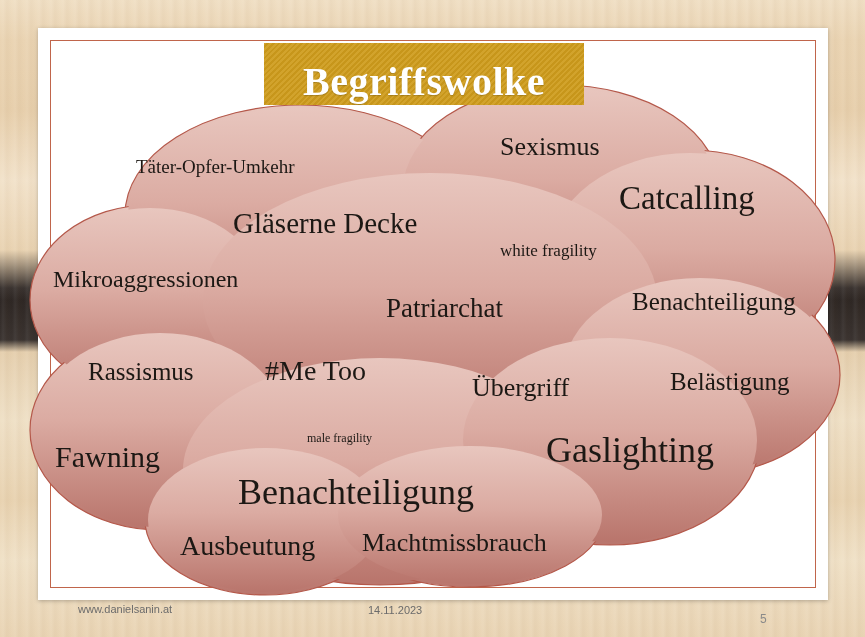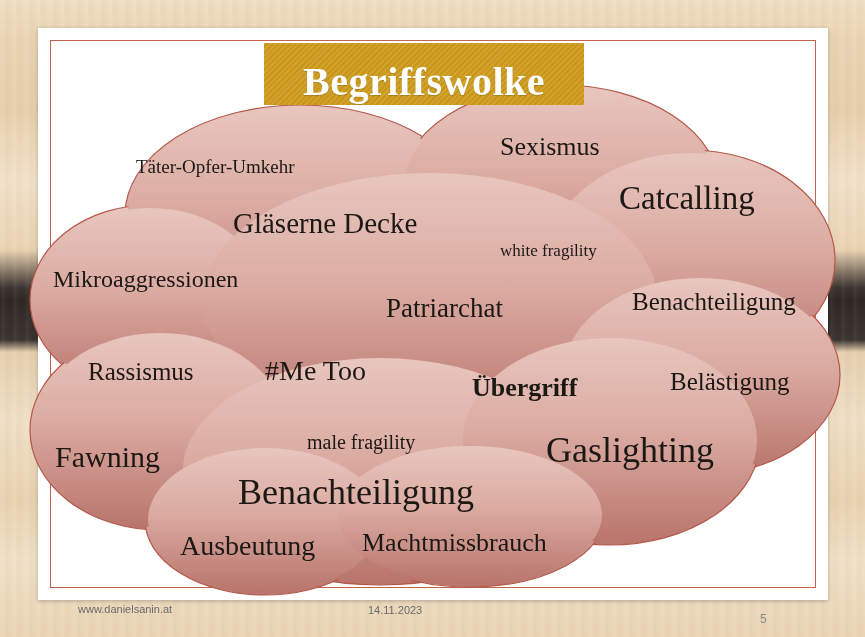--- a/index.html
+++ b/index.html
@@ -206,23 +206,23 @@
     <span class="word" style="left:136px; top:157px; font-size:19px;">Täter-Opfer-Umkehr</span>
     <span class="word" style="left:500px; top:134px; font-size:26px;">Sexismus</span>
     <span class="word" style="left:610px; top:182px; font-size:33px;margin-left:9px;">Catcalling</span>
     <span class="word" style="left:233px; top:209px; font-size:29px;">Gläserne Decke</span>
     <span class="word" style="left:500px; top:242px; font-size:17px;">white fragility</span>
     <span class="word" style="left:53px;  top:267px; font-size:24px;">Mikroaggressionen</span>
     <span class="word" style="left:386px; top:295px; font-size:27px;">Patriarchat</span>
     <span class="word" style="left:632px; top:289px; font-size:25px;">Benachteiligung</span>
     <span class="word" style="left:88px;  top:359px; font-size:25px;">Rassismus</span>
     <span class="word" style="left:265px; top:357px; font-size:28px;">#Me Too</span>
-    <span class="word" style="left:472px; top:375px; font-size:26px;font-weight:bold;">Übergriff</span>
+    <span class="word" style="left:472px; top:375px; font-size:26px;">Übergriff</span>
     <span class="word" style="left:670px; top:369px; font-size:25px;">Belästigung</span>
-    <span class="word" style="left:307px; top:432px; font-size:20px;">male fragility</span>
+    <span class="word" style="left:307px; top:432px; font-size:12px;">male fragility</span>
     <span class="word" style="left:546px; top:432px; font-size:36px;">Gaslighting</span>
     <span class="word" style="left:55px;  top:442px; font-size:30px;">Fawning</span>
     <span class="word" style="left:238px; top:474px; font-size:36px;">Benachteiligung</span>
     <span class="word" style="left:180px; top:532px; font-size:28px;">Ausbeutung</span>
     <span class="word" style="left:362px; top:530px; font-size:26px;">Machtmissbrauch</span>
   </div>
 
   <span class="footer-text" id="footer-url">www.danielsanin.at</span>
   <span class="footer-text" id="footer-date">14.11.2023</span>
   <span class="footer-text" id="footer-page">5</span>

